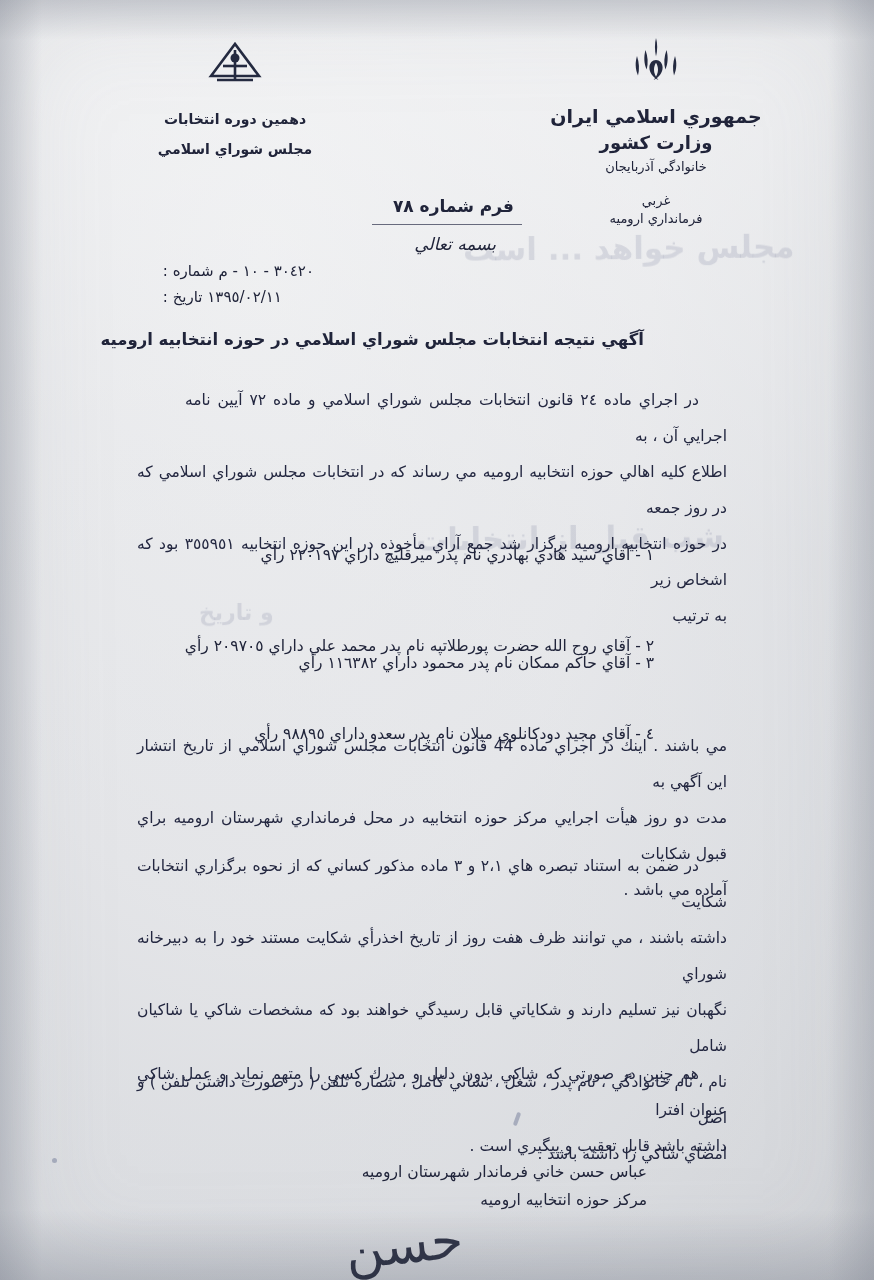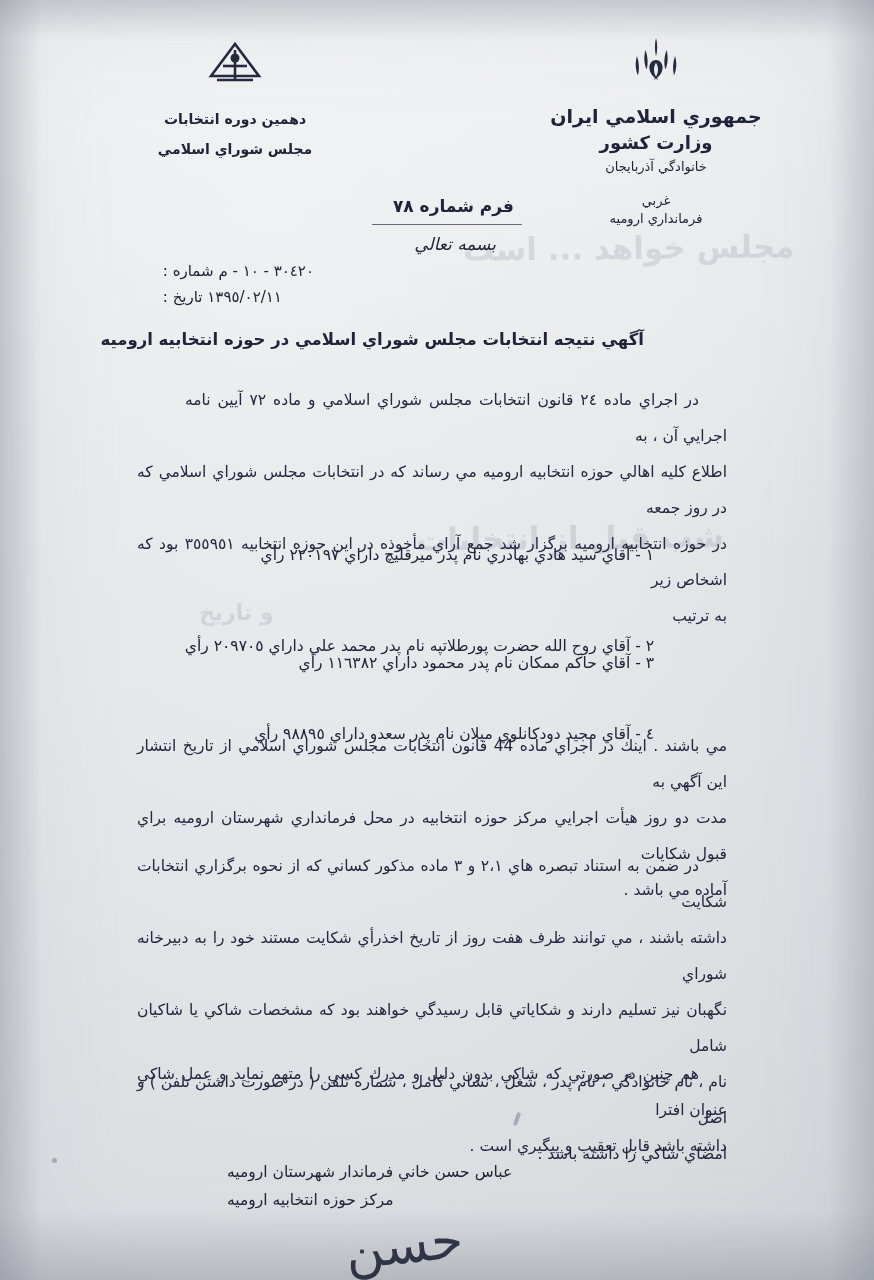--- a/index.html
+++ b/index.html
@@ -135,21 +135,21 @@
     position: absolute;
     direction: rtl;
     font-size: 15.5px;
     right: 220px;
   }
   .sign {
     position: absolute;
     direction: rtl;
     font-size: 15.5px;
     line-height: 28px;
-    text-align: left;
+    text-align: right;
     width: 420px;
     left: 227px;
   }
   .signature {
     position: absolute;
     left: 345px;
     top: 1215px;
     font-size: 52px;
     color: #1c2135;
     transform: rotate(-6deg);

